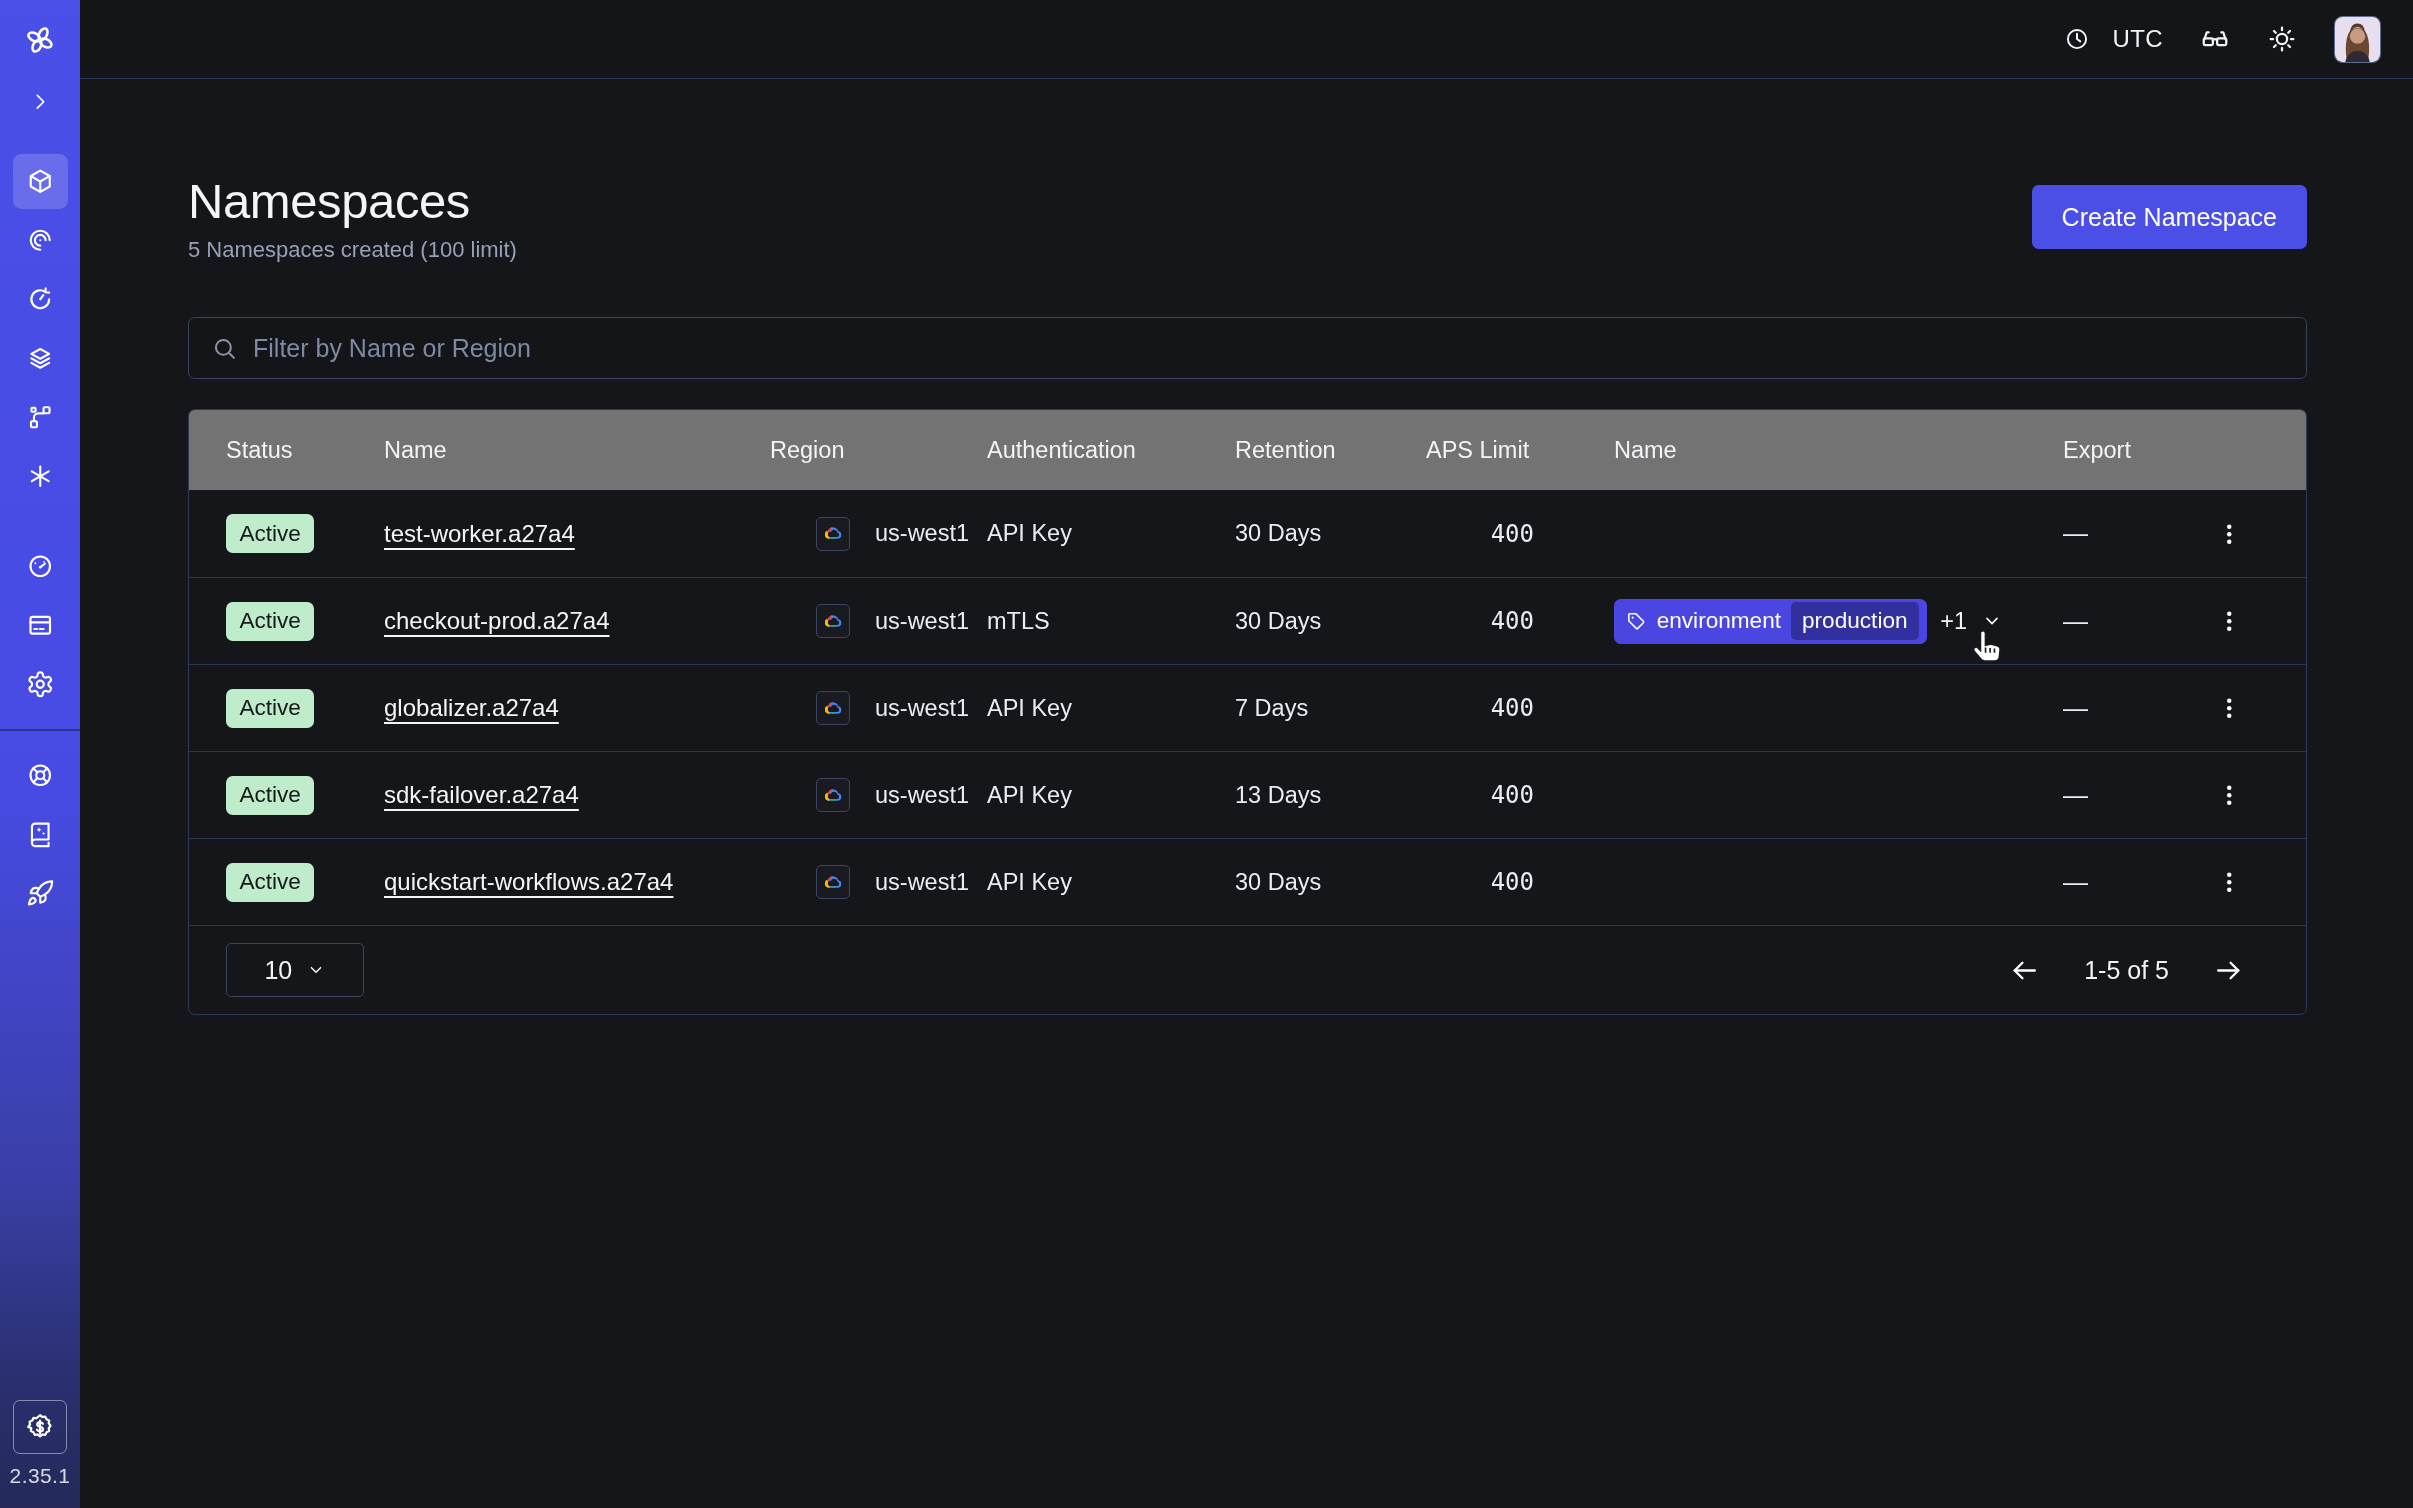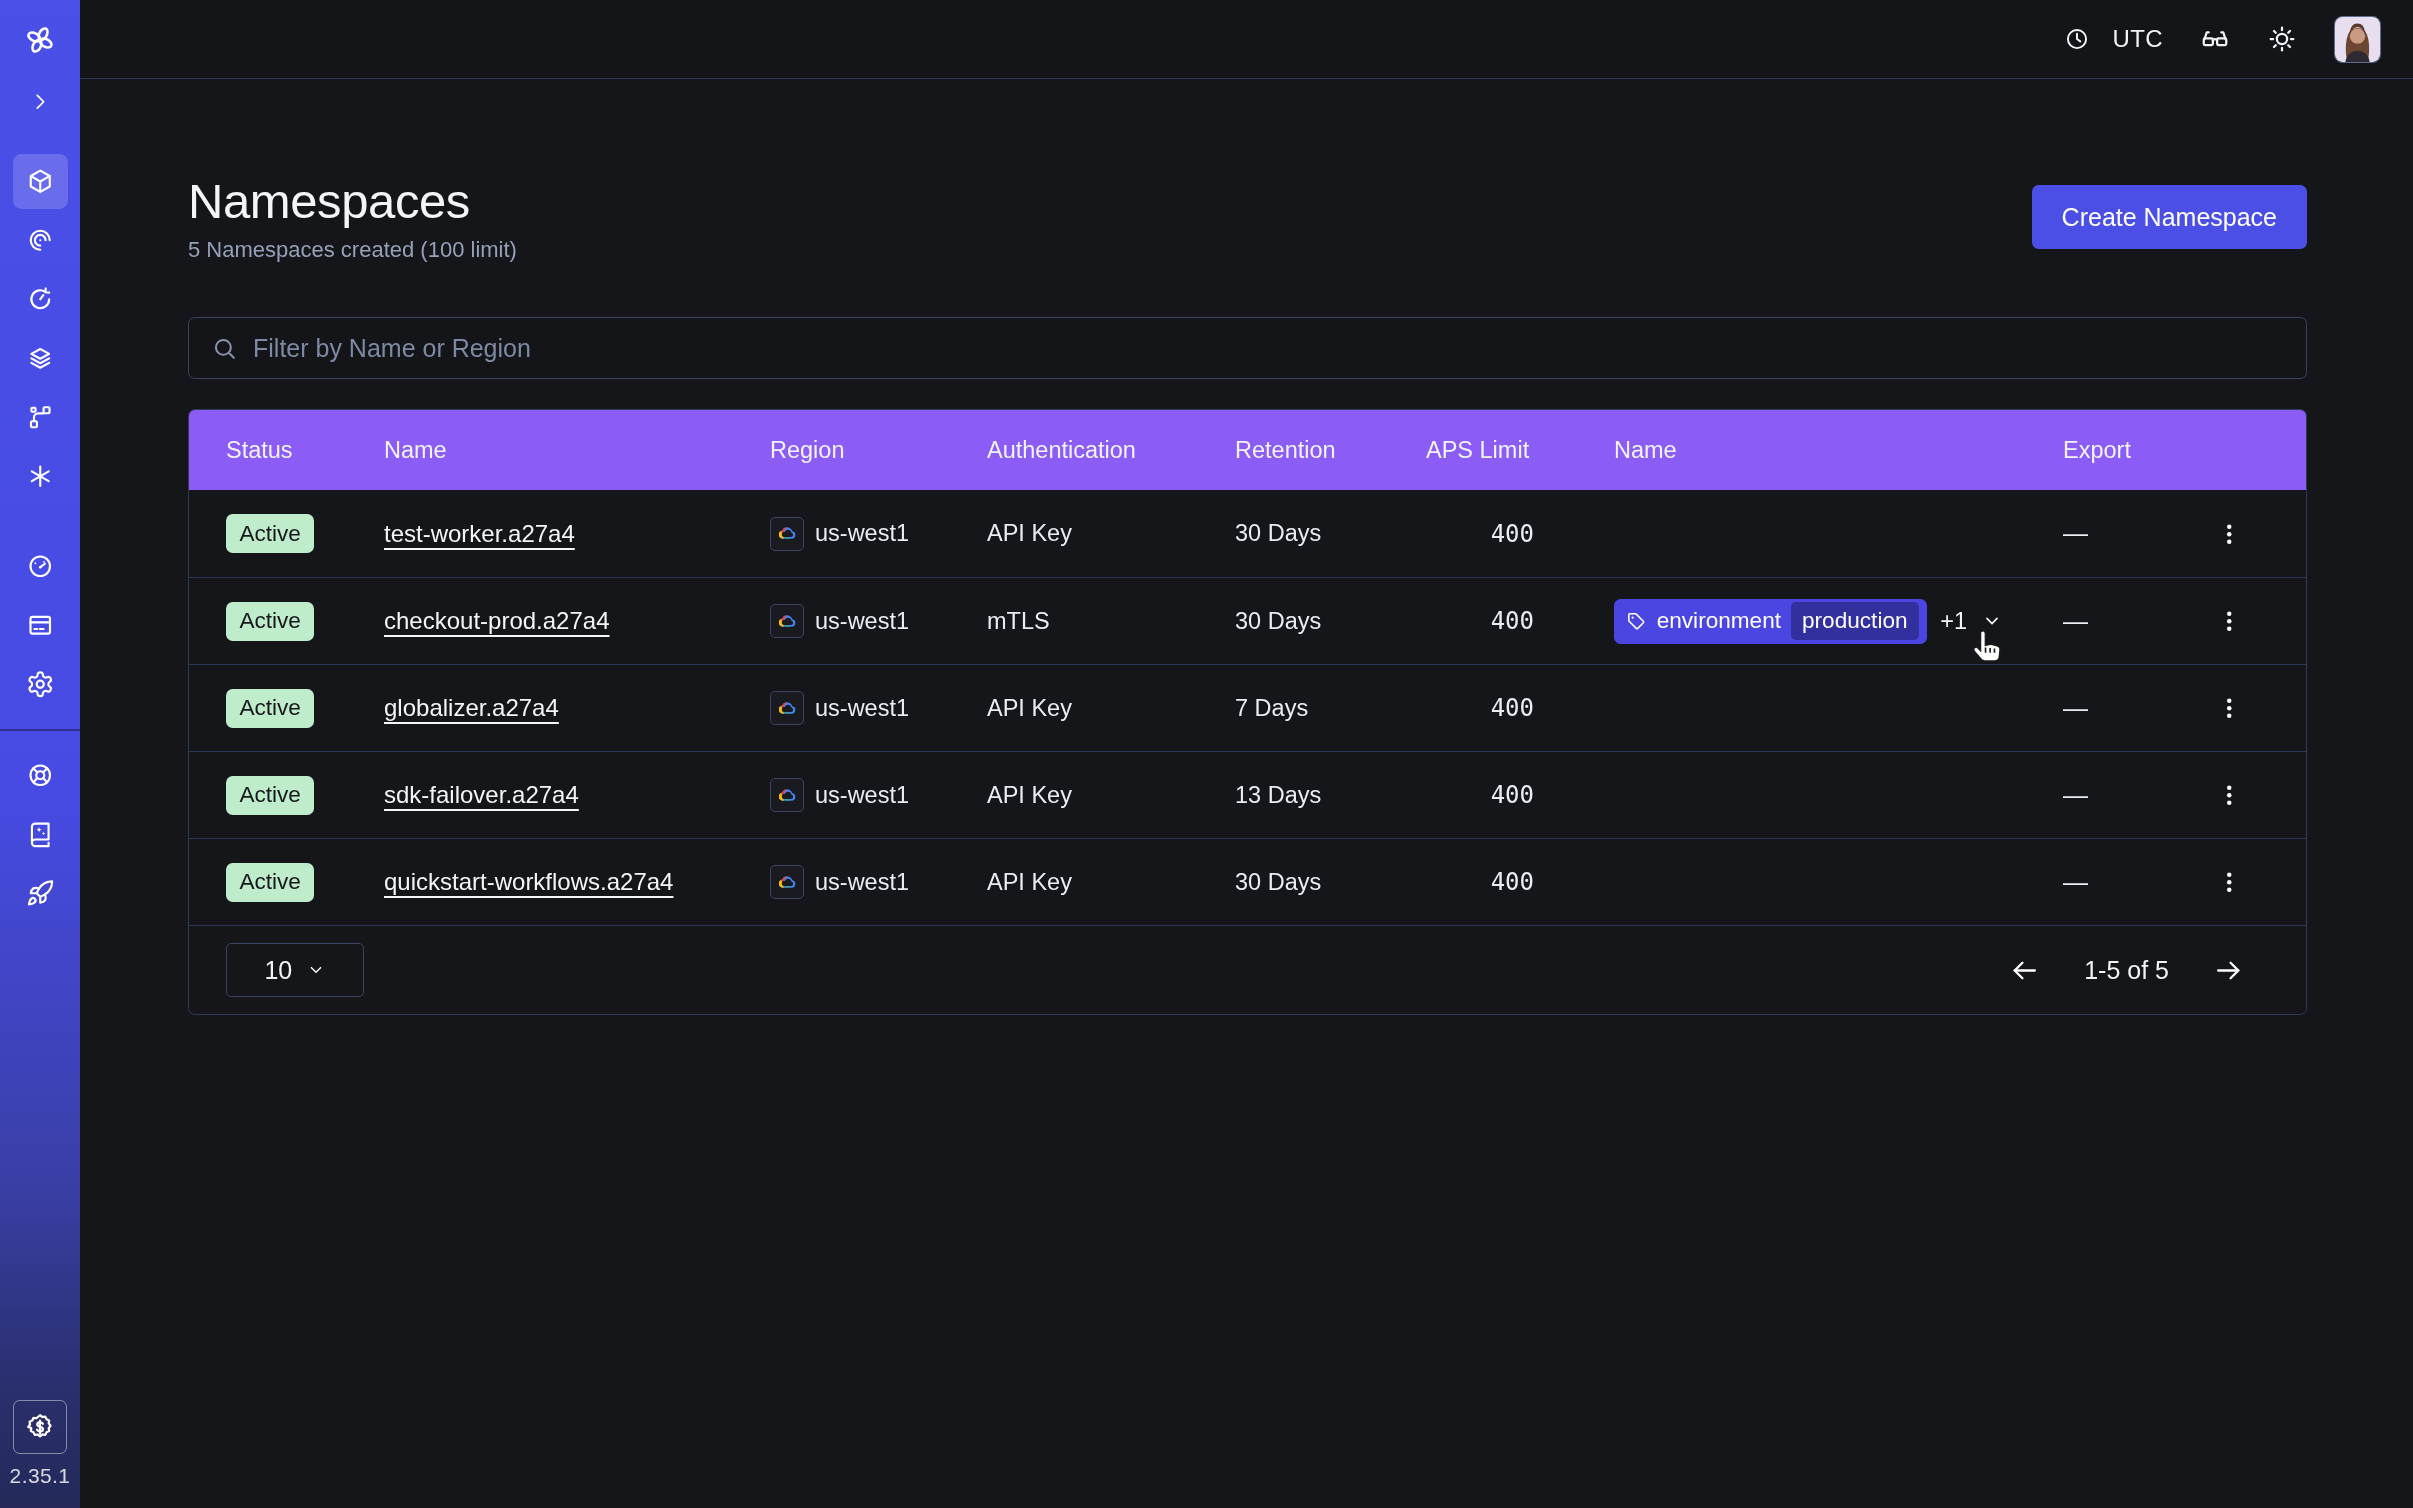--- a/index.html
+++ b/index.html
@@ -50,29 +50,29 @@
   .searchbar { margin-top:54px; height:62px; border:1.7px solid #39445F; border-radius:6.7px;
     display:flex; align-items:center; padding:0 22px; gap:15px; background:#141519; }
   .searchbar svg { width:27px; height:27px; color:#8A94AC; flex:0 0 auto; }
   .searchbar input { flex:1; background:transparent; border:none; outline:none; color:#E6E9EF;
     font-size:25px; font-family:inherit; }
   .searchbar input::placeholder { color:#7E89A3; }
 
   
   .table { margin-top:30px; border:1.7px solid #2E3A56; border-radius:6.7px; overflow:hidden; }
   .tgrid { display:grid; grid-template-columns:195px 386px 217px 248px 191px 188px 449px 128px 117px; align-items:center; }
-  .thead { height:80px; background:#8b5cf6; color:#F2F4F8; font-size:23.5px; font-weight:500; }
+  .thead { height:80px; background:#737373; color:#F2F4F8; font-size:23.5px; font-weight:500; }
   .trow { height:87px; border-top:1.7px solid #2A3754; color:#E9ECF2; font-size:23.5px; }
   .trow:first-of-type { border-top:none; }
   .cell-first { padding-left:37px; }
   .status-badge { display:inline-block; background:#BFECCA; color:#16181B; font-size:22.6px;
     padding:6.7px 13.4px; border-radius:6.7px; }
   .ns-link { color:#F4F5F7; font-size:24px; text-decoration:underline; text-underline-offset:5.9px;
     text-decoration-thickness:1.7px; cursor:pointer; }
-  .region-cell { display:flex; align-items:center; gap:11px; }
+  .region-cell { display:flex; align-items:center; gap:25px;margin-left:46px; }
   .gcp-box { width:34px; height:34px; border:1.7px solid #3A4663; border-radius:5px;
     display:flex; align-items:center; justify-content:center; background:#191b20; }
   .gcp-box svg { width:22.6px; height:22.6px; }
   .aps-cell { font-family:"DejaVu Sans Mono", monospace; text-align:right; padding-right:80px; font-size:24px; }
   .tags-cell { display:flex; align-items:center; gap:13.4px; }
   .tag-badge { height:45px; display:inline-flex; align-items:center; gap:10px; background:#4B46E2;
     border-radius:6.7px; padding:0 8.4px 0 11.7px; color:#fff; cursor:pointer; }
   .tag-badge svg { width:21px; height:21px; }
   .tag-key { font-size:22.6px; }
   .tag-val { background:rgba(10,10,50,.38); border-radius:5px; padding:5.9px 11px; font-size:22.6px; }

